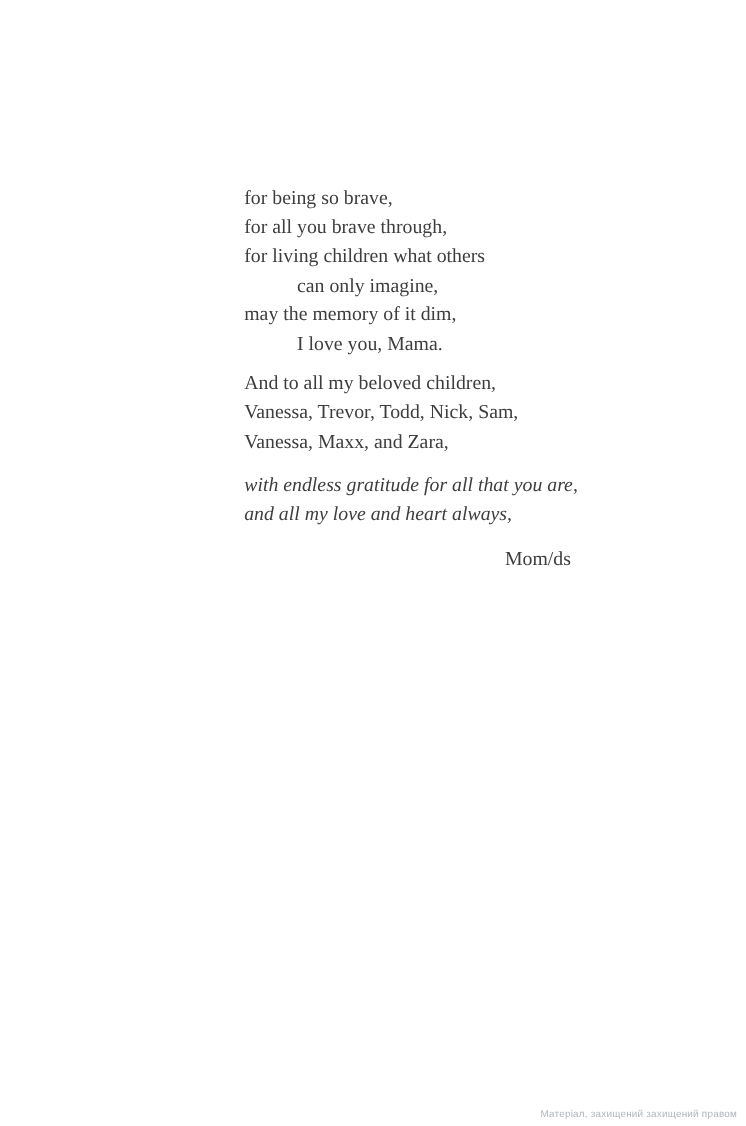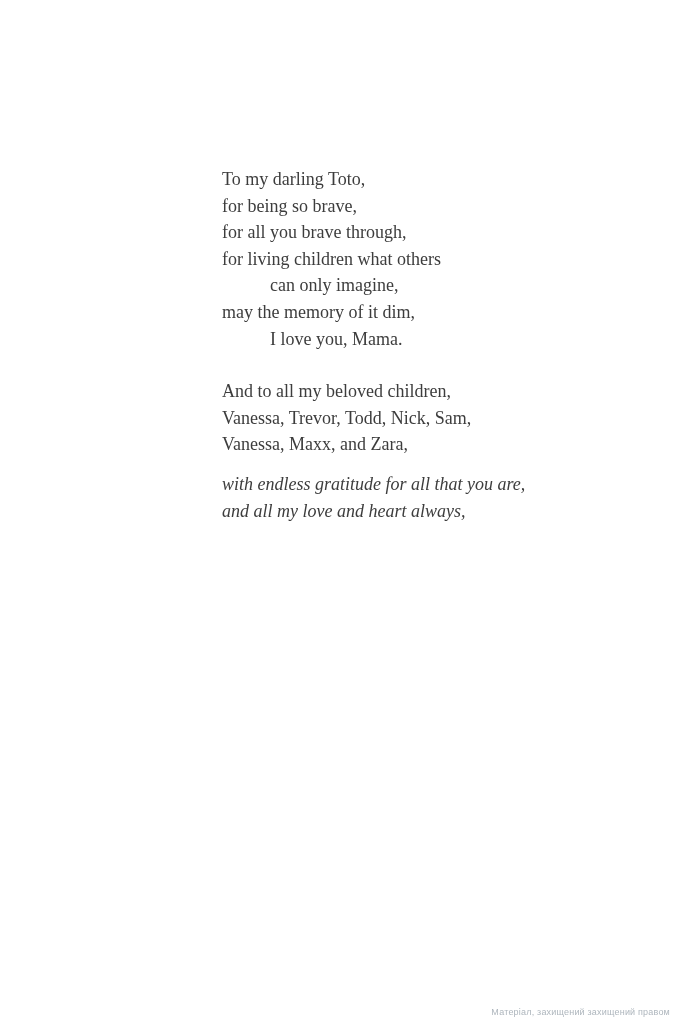--- a/index.html
+++ b/index.html
@@ -19,21 +19,21 @@
   .dedication {
     position: absolute;
     left: 222px;
     top: 166px;
     width: 300px;
     color: #3d3d3d;
     font-size: 18px;
     line-height: 26.6px;
   }
   .stanza { }
-  .stanza-2 { margin-top: 26px; }
+  .stanza-2 { margin-top: 9px; }
   .stanza-3 { margin-top: 13px; font-style: italic; }
   .line { white-space: nowrap; }
   .line.indent { padding-left: 48px; }
   .signature {
     margin-top: 14px;
     width: 297px;
     text-align: right;
   }
   .watermark {
     position: absolute;
@@ -46,38 +46,38 @@
   }
 </style>
 </head>
 <body>
 
 <div class="page">
 
   <div class="dedication">
 
     <div class="stanza stanza-1">
-      <div class="line">To my darling Toto,</div>
       <div class="line">for being so brave,</div>
       <div class="line">for all you brave through,</div>
       <div class="line">for living children what others</div>
       <div class="line indent">can only imagine,</div>
       <div class="line">may the memory of it dim,</div>
       <div class="line indent">I love you, Mama.</div>
     </div>
 
     <div class="stanza stanza-2">
       <div class="line">And to all my beloved children,</div>
       <div class="line">Vanessa, Trevor, Todd, Nick, Sam,</div>
       <div class="line">Vanessa, Maxx, and Zara,</div>
     </div>
 
     <div class="stanza stanza-3">
       <div class="line">with endless gratitude for all that you are,</div>
       <div class="line">and all my love and heart always,</div>
     </div>
 
+    <div class="signature">Mom/ds</div>
 
   </div>
 
   <div class="watermark">Матеріал, захищений захищений правом</div>
 
 </div>
 
 </body></html>

